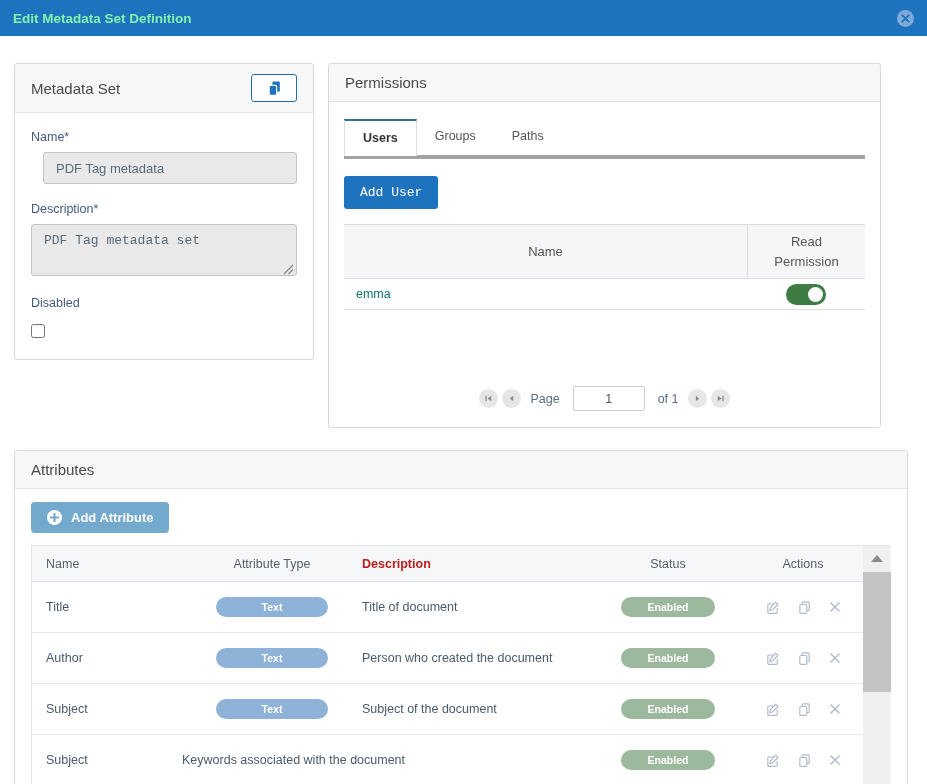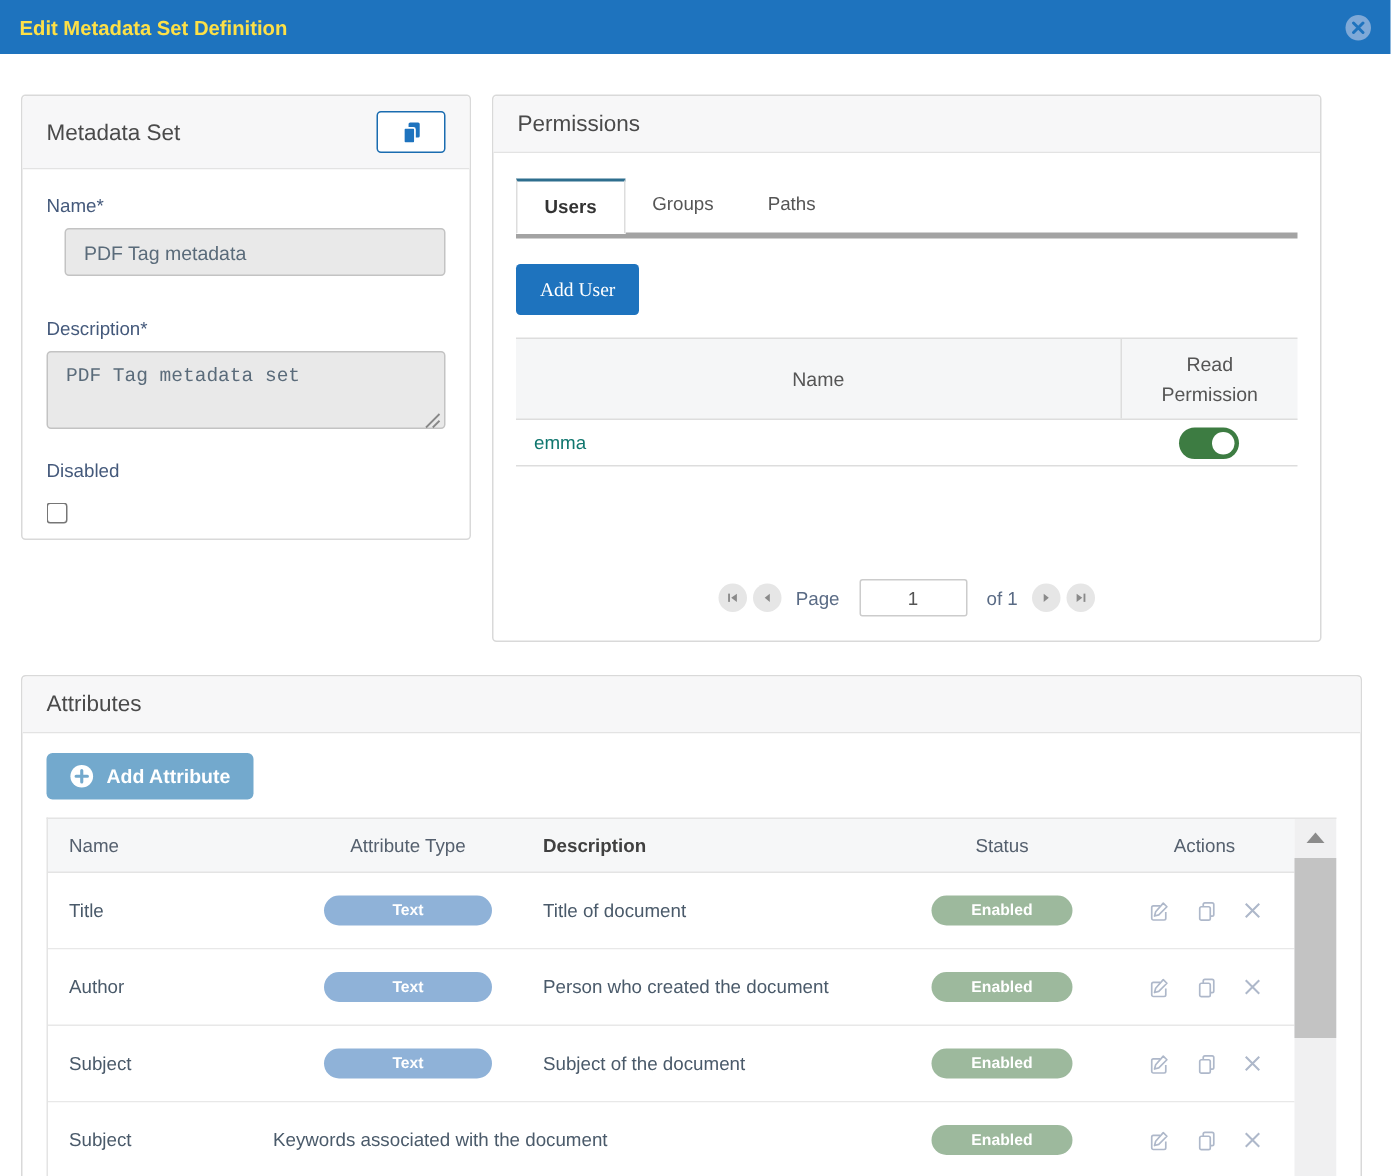--- a/index.html
+++ b/index.html
@@ -3,21 +3,21 @@
 <meta charset="utf-8">
 <style>
   * { margin:0; padding:0; box-sizing:border-box; }
   html,body { width:927px; height:784px; overflow:hidden; background:#fff;
               font-family:"Liberation Sans", sans-serif; color:#444; }
 
   
   .titlebar { position:absolute; left:0; top:0; width:927px; height:36px;
               background:#1e73be; display:flex; align-items:center;
               justify-content:space-between; padding:0 13px; }
-  .titlebar .title { color:#fde047; font-size:13.5px; font-weight:bold; }
+  .titlebar .title { color:#86efac; font-size:13.5px; font-weight:bold; }
   .close-btn { width:17px; height:17px; border-radius:50%; background:#7fa9d7;
                display:flex; align-items:center; justify-content:center; cursor:pointer; }
   .close-btn svg { display:block; }
 
   
   .panel { position:absolute; border:1px solid #d9d9d9; border-radius:3px; background:#fff; }
   .panel-header { background:#f7f7f8; border-bottom:1px solid #e3e3e3; padding:10px 16px;
                   font-size:15px; color:#4a4a4a; display:flex; align-items:center;
                   justify-content:space-between; border-radius:3px 3px 0 0; }
   #panel-metadata { left:14px; top:63px; width:300px; height:297px; }
@@ -31,33 +31,33 @@
   .meta-body { padding:17px 16px; }
   .field-label { font-size:12.5px; color:#44597b; margin-bottom:8px; }
   .text-input { width:100%; height:32px; background:#e9e9e9; border:1px solid #c3c3c3;
                 border-radius:3px; padding:0 12px; font-size:13px; color:#5a6b7a;
                 font-family:"Liberation Sans", sans-serif; }
   .textarea-wrap { position:relative; margin-bottom:16px; }
   .textarea-input { width:100%; height:52px; background:#e9e9e9; border:1px solid #c3c3c3;
                     border-radius:3px; padding:8px 12px; font-size:13px; color:#5a6b7a;
                     resize:none; font-family:Liberation Mono, monospace; }
   .resize-handle { position:absolute; right:3px; bottom:5px; }
-  .name-wrap { margin-bottom:28px;padding-left:12px; }
+  .name-wrap { margin-bottom:18px;padding-left:12px; }
   .disabled-label { margin-top:4px; margin-bottom:14px; }
   .checkbox { width:14px; height:14px; accent-color:#1e73be; }
 
   
   .perm-body { padding:12px 15px; position:relative; height:321px; }
   .tabs { display:flex; border-bottom:4px solid #a3a3a3; margin-top:4px; }
   .tab { padding:10px 18px; font-size:12.5px; color:#555; cursor:pointer; position:relative; top:1px; }
   .tab.active { font-weight:bold; color:#333; background:#fff; border-top:2px solid #2e6e8e;
                 border-left:1px solid #ddd; border-right:1px solid #ddd; border-bottom:1px solid #fff; }
   .btn-blue { display:inline-block; margin-top:17px; background:#1e73be; color:#fff;
               font-size:13px; padding:9px 16px; border:none; border-radius:3px; cursor:pointer;
-              font-family:Liberation Serif, serif; }
+              font-family:Liberation Mono, monospace; }
   .perm-table { margin-top:15px; border-top:1px solid #ddd; }
   .perm-thead { display:flex; background:#f5f6f7; border-bottom:1px solid #ddd; height:54px; }
   .perm-th-name { flex:1; display:flex; align-items:center; justify-content:center;
                   font-size:13px; color:#555; }
   .perm-th-read { width:118px; border-left:1px solid #ddd; display:flex; align-items:center;
                   justify-content:center; text-align:center; font-size:13px; color:#555;
                   padding:0 14px; line-height:1.5; }
   .perm-row { display:flex; align-items:center; height:31px; border-bottom:1px solid #ddd; }
   .perm-row-name { flex:1; padding-left:12px; font-size:12.5px; color:#0f766e; }
   .perm-row-read { width:118px; display:flex; justify-content:center; }
@@ -82,21 +82,21 @@
   .attr-table { position:relative; margin-top:12px; border-left:1px solid #e4e4e4;
                 border-top:1px solid #e4e4e4; height:290px; overflow:hidden; }
   .attr-rows { margin-right:28px; }
   .attr-thead { display:flex; align-items:center; background:#f6f7f8; height:36px;
                 border-bottom:1px solid #e4e4e4; font-size:12.5px; color:#55606e; }
   .attr-row { display:flex; align-items:center; height:51px; border-bottom:1px solid #e8e8e8;
               background:#fff; font-size:12.5px; color:#4a5a6a; }
   .col-name { width:150px; padding-left:14px; }
   .col-type { width:180px; display:flex; justify-content:center; }
   .col-desc { flex:1; font-size:12.5px; }
-  .attr-thead .col-desc { font-weight:bold; color:#404040; }
+  .attr-thead .col-desc { font-weight:bold; color:#b91c1c; }
   .col-status { width:150px; display:flex; justify-content:center; }
   .col-actions { width:120px; display:flex; justify-content:center; gap:17px; }
   .pill { min-width:94px; height:20px; border-radius:10px; color:#fff; font-size:10.5px;
           font-weight:bold; display:flex; align-items:center; justify-content:center;
           padding:0 10px; }
   .pill-type { min-width:112px; }
   .pill-text { background:#8fb2d8; }
   .pill-array { background:#a9d9ef; }
   .pill-enabled { background:#9db99d; }
   .action-icon { cursor:pointer; display:flex; align-items:center; }

